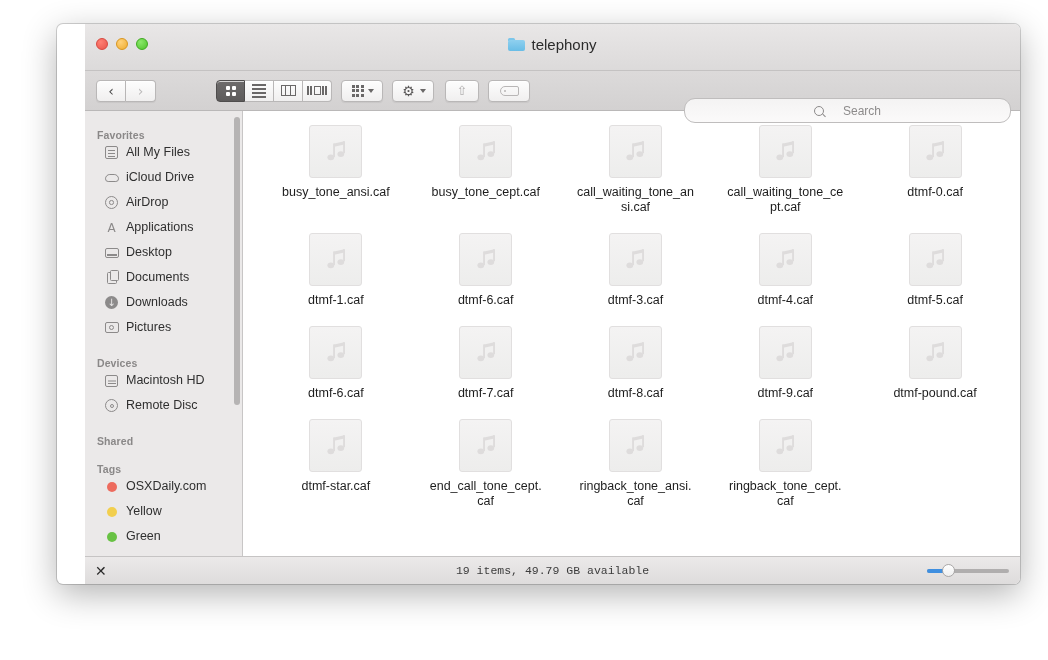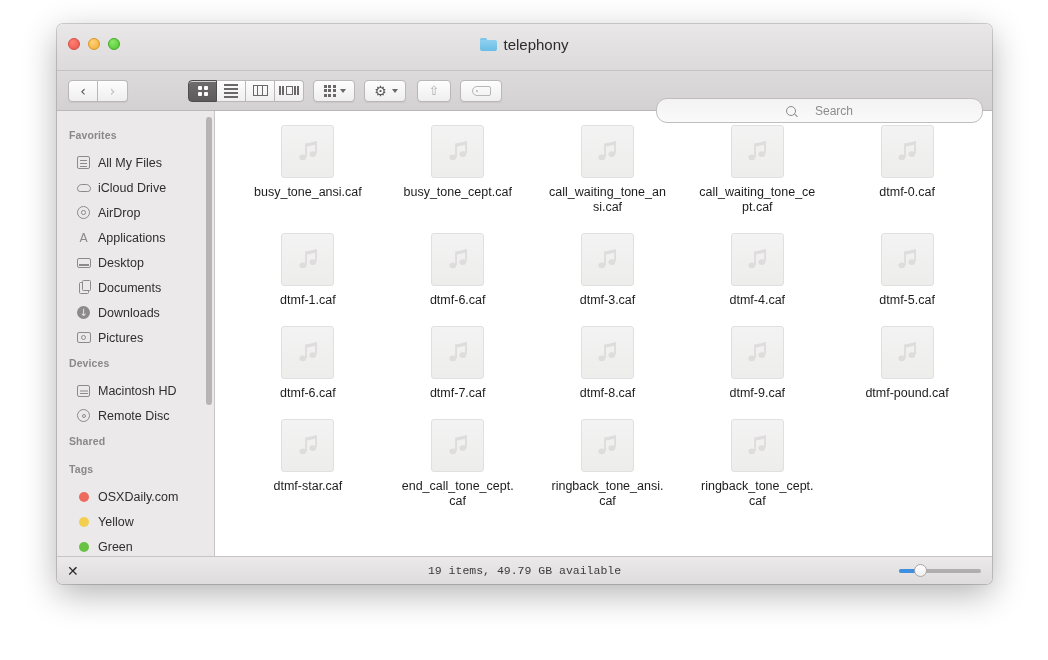--- a/index.html
+++ b/index.html
@@ -17,20 +17,21 @@
     left: 57px;
     top: 24px;
     width: 935px;
     height: 560px;
     border-radius: 6px;
     background: #ffffff;
     box-shadow: 0 0 0 1px rgba(0,0,0,0.17), 0 10px 34px rgba(0,0,0,0.30);
     overflow: hidden;
     display: flex;
     flex-direction: column;
+    padding-left: 28px;
   }
 
   
   .titlebar {
     position: relative;
     height: 46px;
     flex: 0 0 46px;
     background: linear-gradient(to bottom, #e9e7e7 0%, #dcdada 100%);
     border-bottom: 1px solid #c4c2c2;
   }
@@ -242,21 +243,21 @@
   .sb-header {
     font-size: 10.5px;
     font-weight: bold;
     color: #8a8888;
     padding: 6px 0 4px 12px;
     letter-spacing: 0.1px;
     margin-top: 6px;
   }
   .sb-item {
     display: flex;
-    align-items: flex-end;
+    align-items: flex-start;
     gap: 7px;
     height: 25px;
     padding-left: 19px;
     font-size: 12.5px;
     color: #2f2f2f;
   }
   .sb-icon {
     width: 15px; height: 15px;
     flex: 0 0 15px;
     display: flex; align-items: center; justify-content: center;

